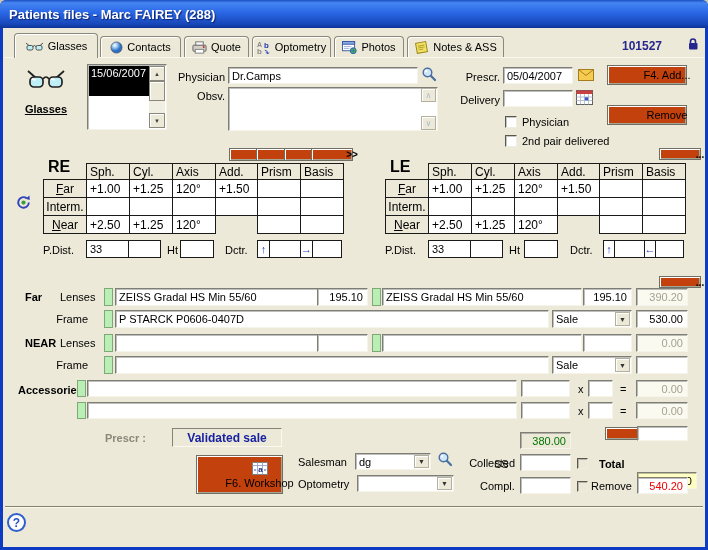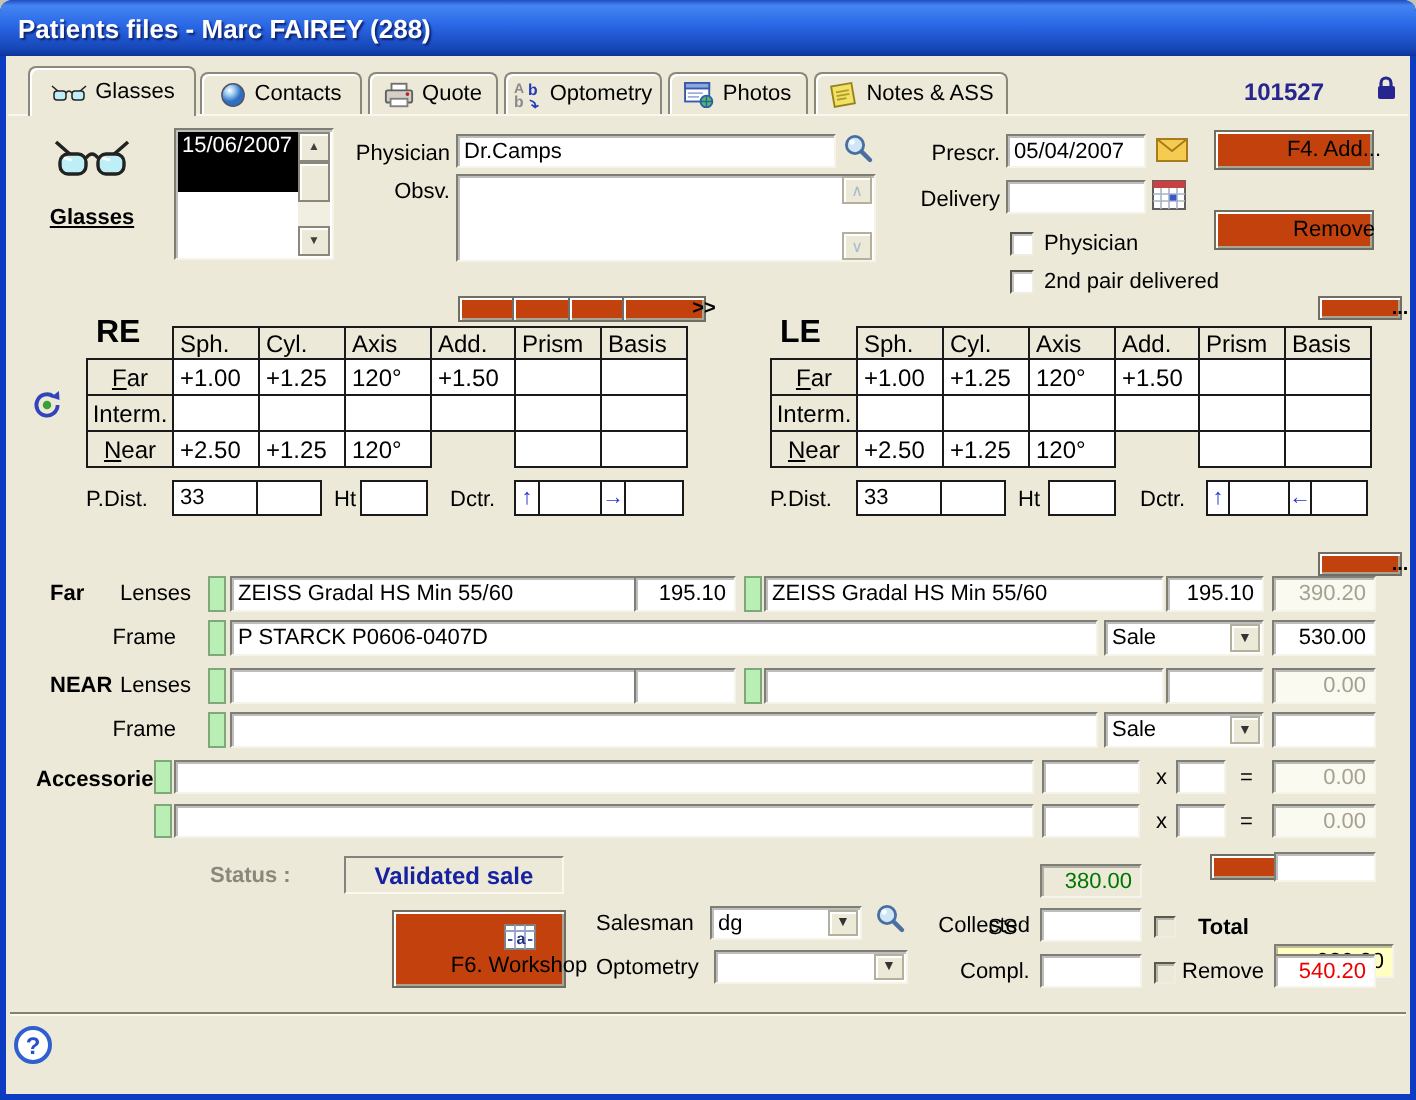--- a/index.html
+++ b/index.html
@@ -403,21 +403,21 @@
   <div class="fld money dis" style="left:636px;top:380px;width:52px;height:17px;">0.00</div>
 
   <div class="gbox" style="left:77px;top:402px;height:17px;"></div>
   <div class="fld" style="left:87px;top:402px;width:430px;height:17px;"></div>
   <div class="fld money" style="left:521px;top:402px;width:49px;height:17px;"></div>
   <div class="lbl" style="left:578px;top:405px;">x</div>
   <div class="fld" style="left:588px;top:402px;width:25px;height:17px;"></div>
   <div class="lbl" style="left:620px;top:405px;">=</div>
   <div class="fld money dis" style="left:636px;top:402px;width:52px;height:17px;">0.00</div>
 
-  <div class="lbl b" style="left:105px;top:432px;color:#8A887A;">Status :</div>
+  <div class="lbl b" style="left:105px;top:432px;color:#8A887A;">Prescr :</div>
   <div class="statusbox">Validated sale</div>
 
   <div class="btn" style="left:196px;top:455px;width:87px;height:39px;flex-direction:column;gap:1px;">
     <svg width="18" height="15" viewBox="0 0 18 15">
         <rect x="1.5" y="1.5" width="15" height="12" fill="#fff" stroke="#808080"></rect>
         <path d="M1.5,4.5 h15 M6.5,1.5 v12 M11.5,1.5 v12" stroke="#98A0C8" stroke-width="0.9"></path>
         <text x="7.3" y="11" font-size="8" font-weight="bold" fill="#203080" font-family="Liberation Sans,sans-serif">a</text>
         <path d="M3,9 h2.2 M13,9 h2.2" stroke="#3050C0" stroke-width="1"></path>
       </svg>
     <span>F6. Workshop</span>

